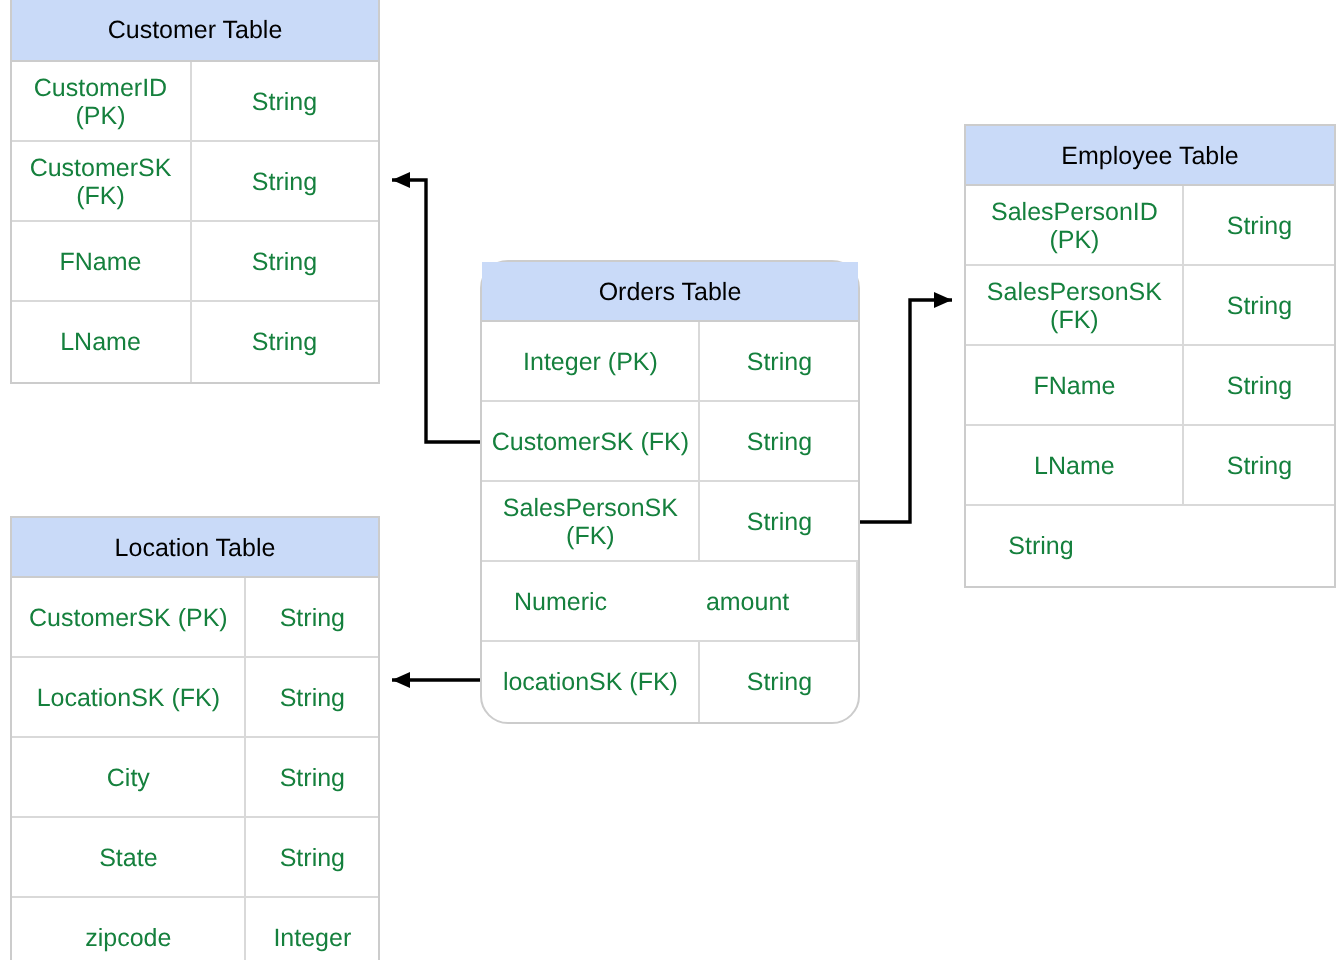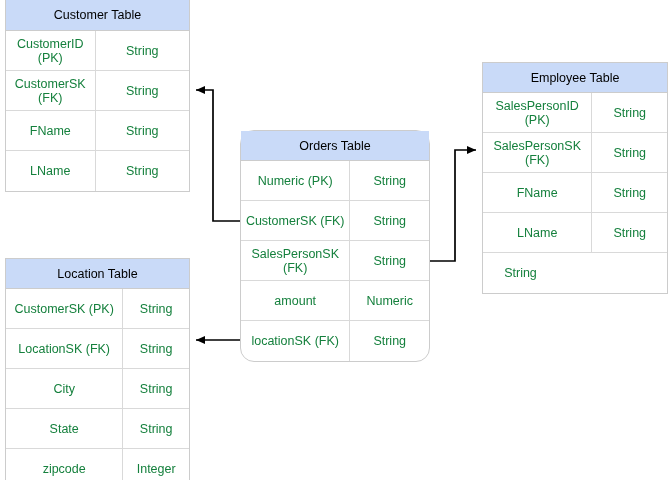--- a/index.html
+++ b/index.html
@@ -160,34 +160,34 @@
     </div>
     <div class="er-row">
       <div class="er-cell field">zipcode</div>
       <div class="er-cell type">Integer</div>
     </div>
   </div>
 
   <div class="er-table" id="table-orders">
     <div class="tbl-header">Orders Table</div>
     <div class="er-row">
-      <div class="er-cell field">Numeric (PK)</div>
+      <div class="er-cell field">Integer (PK)</div>
       <div class="er-cell type">String</div>
     </div>
     <div class="er-row">
       <div class="er-cell field">CustomerSK (FK)</div>
       <div class="er-cell type">String</div>
     </div>
     <div class="er-row">
       <div class="er-cell field">SalesPersonSK (FK)</div>
       <div class="er-cell type">String</div>
     </div>
     <div class="er-row">
+      <div class="er-cell type">Numeric</div>
       <div class="er-cell field">amount</div>
-      <div class="er-cell type">Numeric</div>
     </div>
     <div class="er-row">
       <div class="er-cell field">locationSK (FK)</div>
       <div class="er-cell type">String</div>
     </div>
   </div>
 
   <div class="er-table" id="table-employee">
     <div class="tbl-header">Employee Table</div>
     <div class="er-row">

